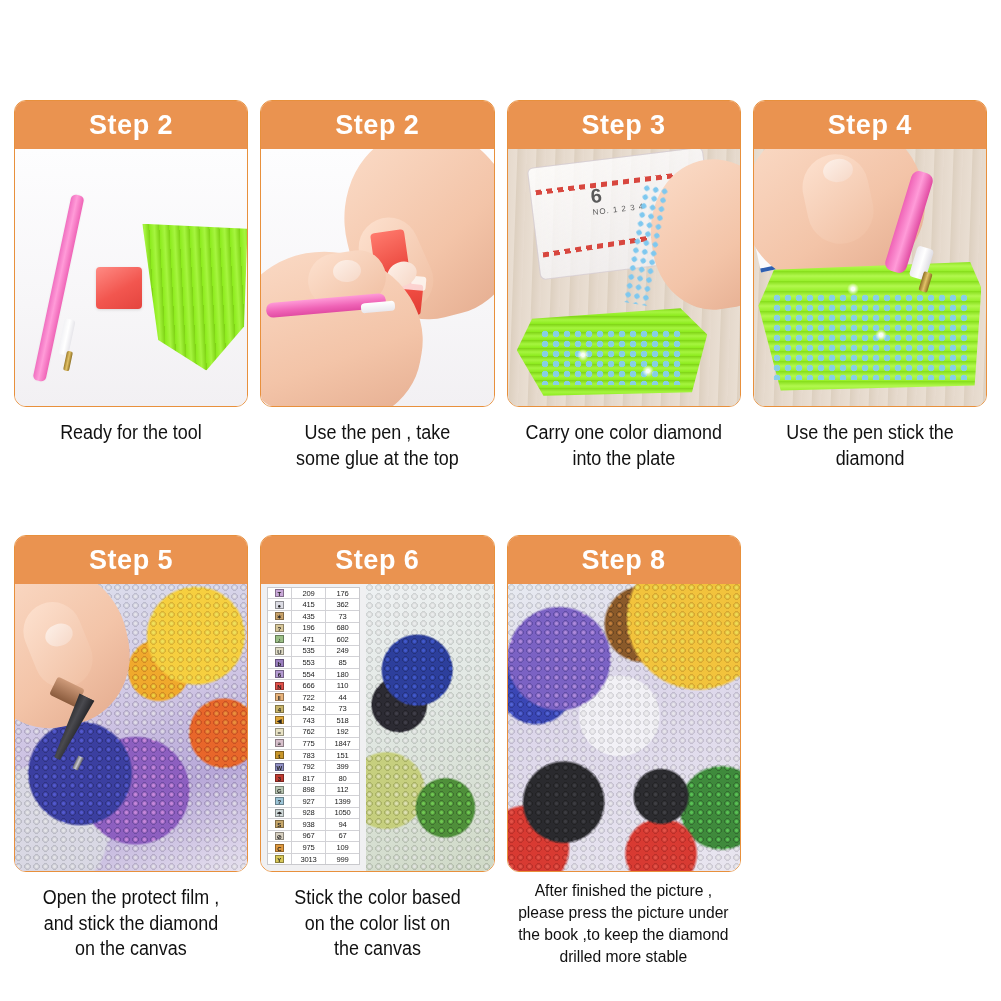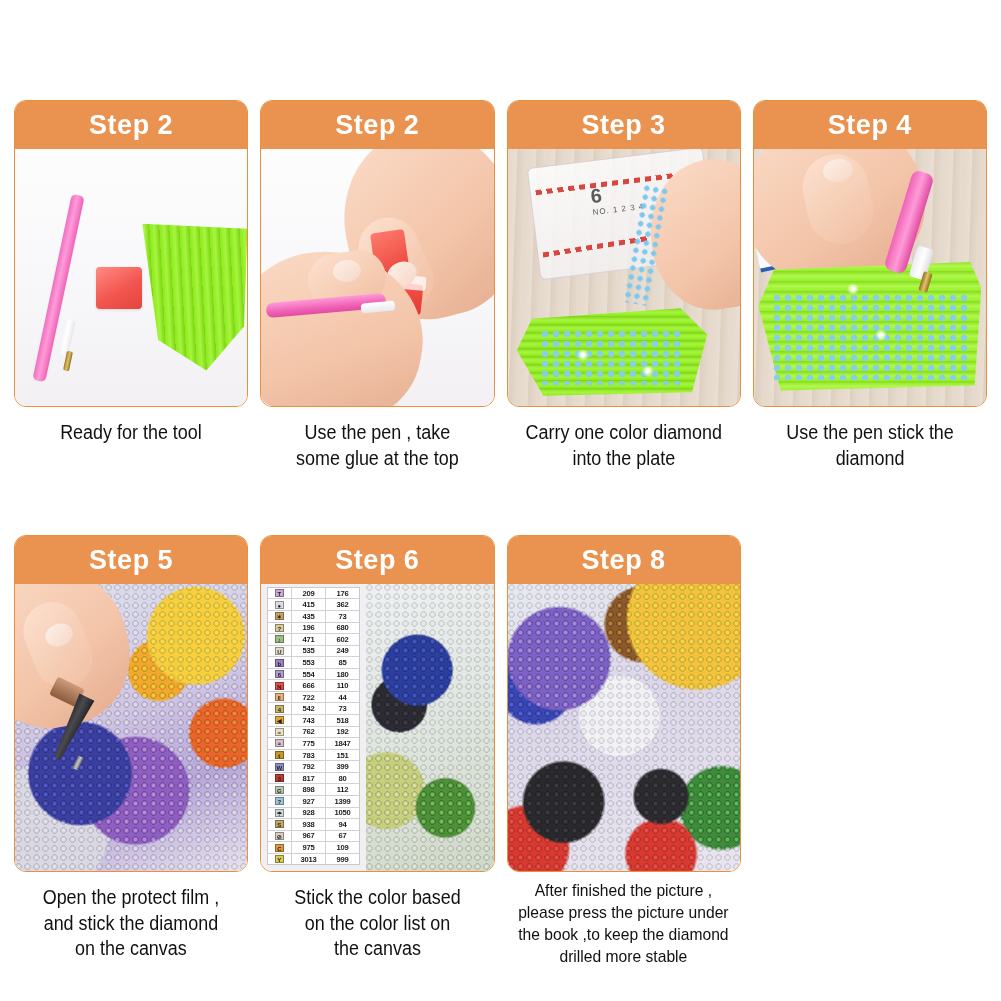--- a/index.html
+++ b/index.html
@@ -309,21 +309,21 @@
   .chart-row { display:flex; flex:1 1 0; border-bottom:1px solid #d2d2d6; align-items:stretch; }
   .chart-row:last-child { border-bottom:none; }
   .c-sym {
     width:26%; display:flex; align-items:center; justify-content:center;
     border-right:1px solid #d2d2d6; font-size:6px; color:#222; font-weight:bold;
   }
   .c-sym span { display:inline-block; width:9px; height:8px; border:1px solid rgba(0,0,0,.35);
                 font-size:6px; line-height:8px; text-align:center; }
   .c-code, .c-cnt {
     display:flex; align-items:center; justify-content:center;
-    font-size:7.6px; color:#1b1b1b; letter-spacing:-0.2px;font-weight:bold;
+    font-size:7.6px; color:#1b1b1b; letter-spacing:-0.2px;
   }
   .c-code { width:38%; border-right:1px solid #d2d2d6; }
   .c-cnt  { width:36%; }
   .chart-canvas {
     position:absolute; right:0; top:0; width:55%; height:100%;
   }
 
   .sparkle {
     position:absolute; width:12px; height:12px;
     background: radial-gradient(circle, rgba(255,255,255,.95) 0 20%, rgba(255,255,255,0) 70%);

